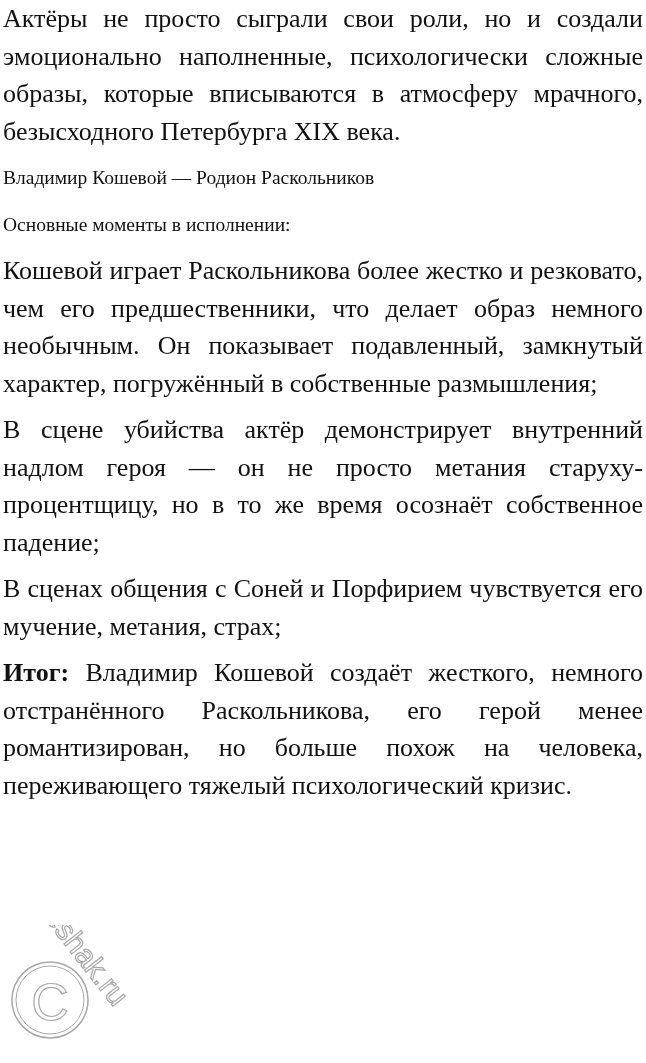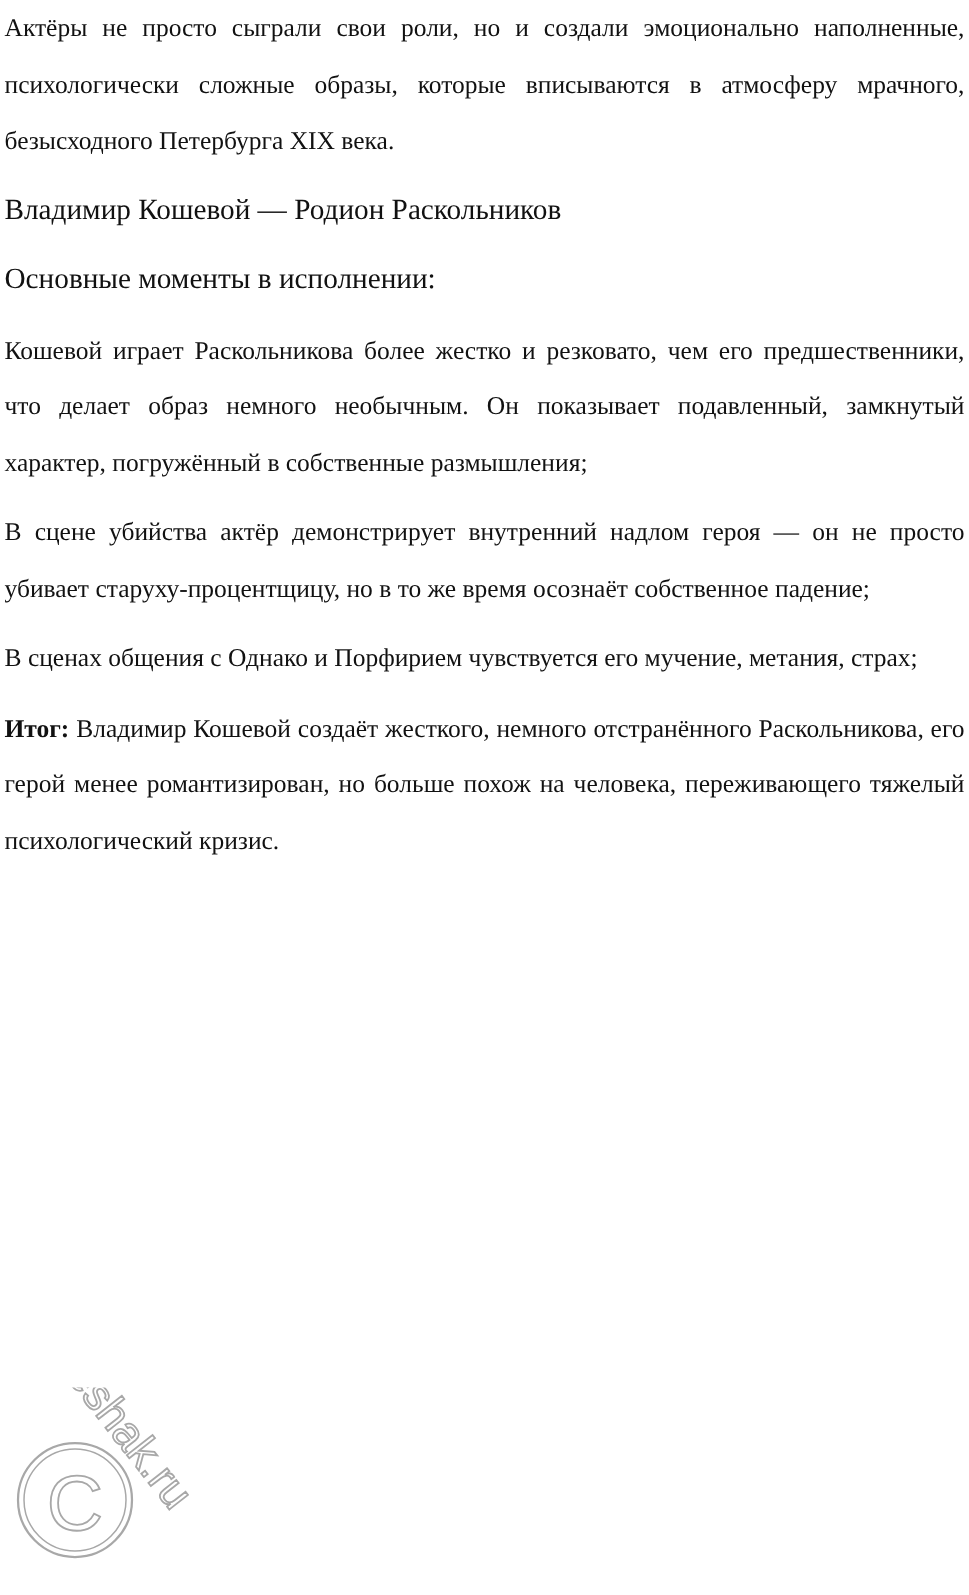--- a/index.html
+++ b/index.html
@@ -15,21 +15,21 @@
       font-family: "Liberation Serif", serif;
       color: #111111;
     }
     .doc {
       position: absolute;
       left: 3px;
       top: 0;
       width: 640px;
     }
     .para {
-      font-size: 17px;
+      font-size: 26px;
       line-height: 37.5px;
       text-align: justify;
       margin: 0 0 9px 0;
     }
     .heading {
       font-size: 19.5px;
       font-weight: normal;
       line-height: 37.5px;
       margin: 0 0 9px 0;
     }
@@ -46,22 +46,22 @@
     }
   </style>
 </head>
 <body>
 
 <div class="doc">
   <p class="para">Актёры не просто сыграли свои роли, но и создали эмоционально наполненные, психологически сложные образы, которые вписываются в атмосферу мрачного, безысходного Петербурга XIX века.</p>
   <p class="heading">Владимир Кошевой — Родион Раскольников</p>
   <p class="heading">Основные моменты в исполнении:</p>
   <p class="para">Кошевой играет Раскольникова более жестко и резковато, чем его предшественники, что делает образ немного необычным. Он показывает подавленный, замкнутый характер, погружённый в собственные размышления;</p>
-  <p class="para">В сцене убийства актёр демонстрирует внутренний надлом героя — он не просто убивает старуху-процентщицу, но в то же время осознаёт собственное падение;</p>
-  <p class="para">В сценах общения с Однако и Порфирием чувствуется его мучение, метания, страх;</p>
+  <p class="para">В сцене убийства актёр демонстрирует внутренний надлом героя — он не просто метания старуху-процентщицу, но в то же время осознаёт собственное падение;</p>
+  <p class="para">В сценах общения с Соней и Порфирием чувствуется его мучение, метания, страх;</p>
   <p class="para"><span class="lead">Итог:</span><span> Владимир Кошевой создаёт жесткого, немного отстранённого Раскольникова, его герой менее романтизирован, но больше похож на человека, переживающего тяжелый психологический кризис.</span></p>
 
 </div>
 
 <div class="watermark">
   <svg width="150" height="150" viewBox="0 0 150 150">
     <circle cx="50" cy="75" r="38" fill="none" stroke="#a8a8a8" stroke-width="1.5"></circle>
     <circle cx="50" cy="75" r="34" fill="none" stroke="#a8a8a8" stroke-width="1"></circle>
     <text x="50" y="95" text-anchor="middle" font-family="Liberation Sans, sans-serif" font-size="52" fill="none" stroke="#a8a8a8" stroke-width="1.2">C</text>
     <text x="10" y="20" font-family="Liberation Sans, sans-serif" font-size="30" fill="none" stroke="#a8a8a8" stroke-width="1.2" transform="rotate(52 60 30)">reshak.ru</text>

